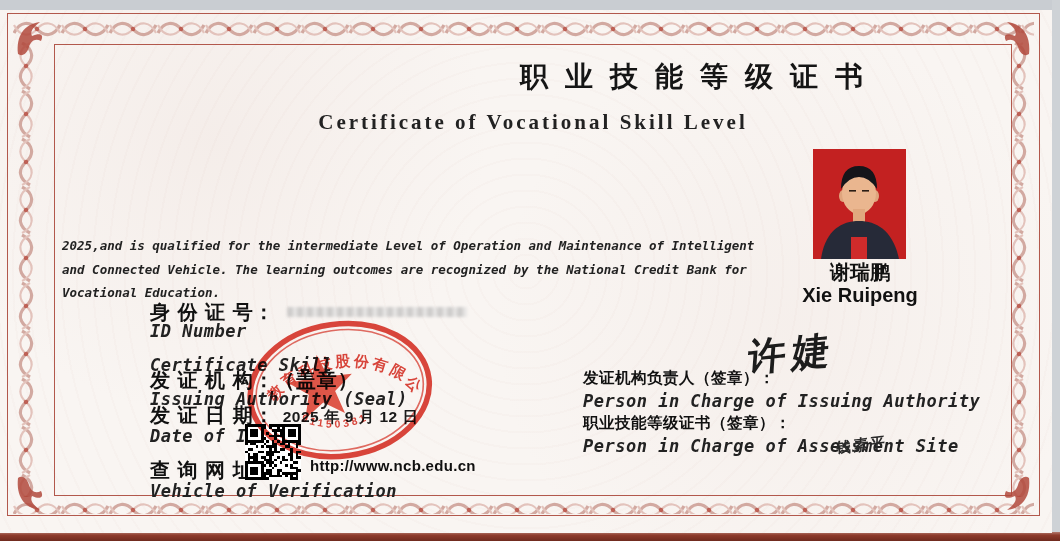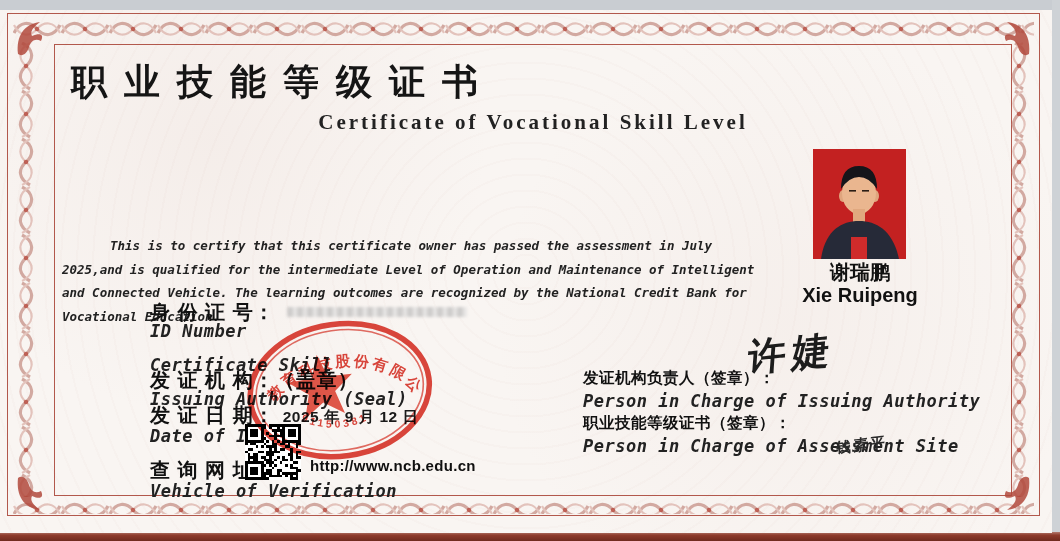--- a/index.html
+++ b/index.html
@@ -19,21 +19,21 @@
              radial-gradient(circle at 20% 25%, rgba(205,168,158,0.10), transparent 30%),
              radial-gradient(circle at 75% 60%, rgba(205,168,158,0.08), transparent 35%),
              repeating-radial-gradient(circle at 50% 50%, rgba(203,166,156,0.045) 0 2px, transparent 2px 16px),
              #f9f5f2; }
 
   .abs { position:absolute; }
   .outer-border { left:7px; top:3px; width:1033px; height:503px; border:1px solid #b2584c; }
   .inner-border { left:54px; top:34px; width:958px; height:452px; border:1.3px solid #b2584c; }
   .band { pointer-events:none; }
 
-  .title { left:54px; top:48px; width:826px; text-align:left; font-size:36px; font-weight:bold;
+  .title { left:54px; top:48px; width:826px; text-align:right; font-size:28px; font-weight:bold;
            color:#151515; letter-spacing:17px; text-indent:17px; }
   .subtitle { left:54px; top:100px; width:958px; text-align:center; font-family:"Liberation Serif", serif;
               font-size:21px; font-weight:600; letter-spacing:3px; color:#222; }
 
   .cn-par { left:64px; top:140px; width:734px; font-size:19.5px; line-height:28.5px;
             font-weight:600; color:#161616; }
   .cn-par .indent { padding-left:62px; }
   .en-par { left:62px; top:224px; width:750px; font-family:"DejaVu Sans Mono", monospace;
             font-style:italic; font-size:12.5px; line-height:23.5px; font-weight:600; color:#222; }
   .en-par .indent { padding-left:48px; }
@@ -108,21 +108,20 @@
       </svg>
     <svg class="abs" style="left:1003px;top:462px;transform:scale(-1,-1);" width="30" height="42" viewBox="0 0 30 42">
         <path d="M4 36 C2 18 10 6 26 4 C18 10 16 14 18 18 C27 14 30 17 27 23 C21 20 17 23 15 29 C13 36 8 39 4 36 Z" fill="#b2493c" opacity="0.85"></path>
       </svg>
 
     <div class="abs title">职业技能等级证书</div>
     <div class="abs subtitle">Certificate of Vocational Skill Level</div>
 
 
     <div class="abs en-par">
-      <div class="indent">This is to certify that this certificate owner has passed the assessment in July</div>
       <div>2025,and is qualified for the intermediate Level of Operation and Maintenance of Intelligent</div>
       <div>and Connected Vehicle. The learning outcomes are recognized by the National Credit Bank for</div>
       <div>Vocational Education.</div>
     </div>
 
     <div class="abs" style="left:150px;top:289px;">
       <span class="f-label">身 份 证 号：</span><span class="redact"></span>
     </div>
     <div class="abs f-sub" style="left:150px;top:311px;">ID Number</div>
 

